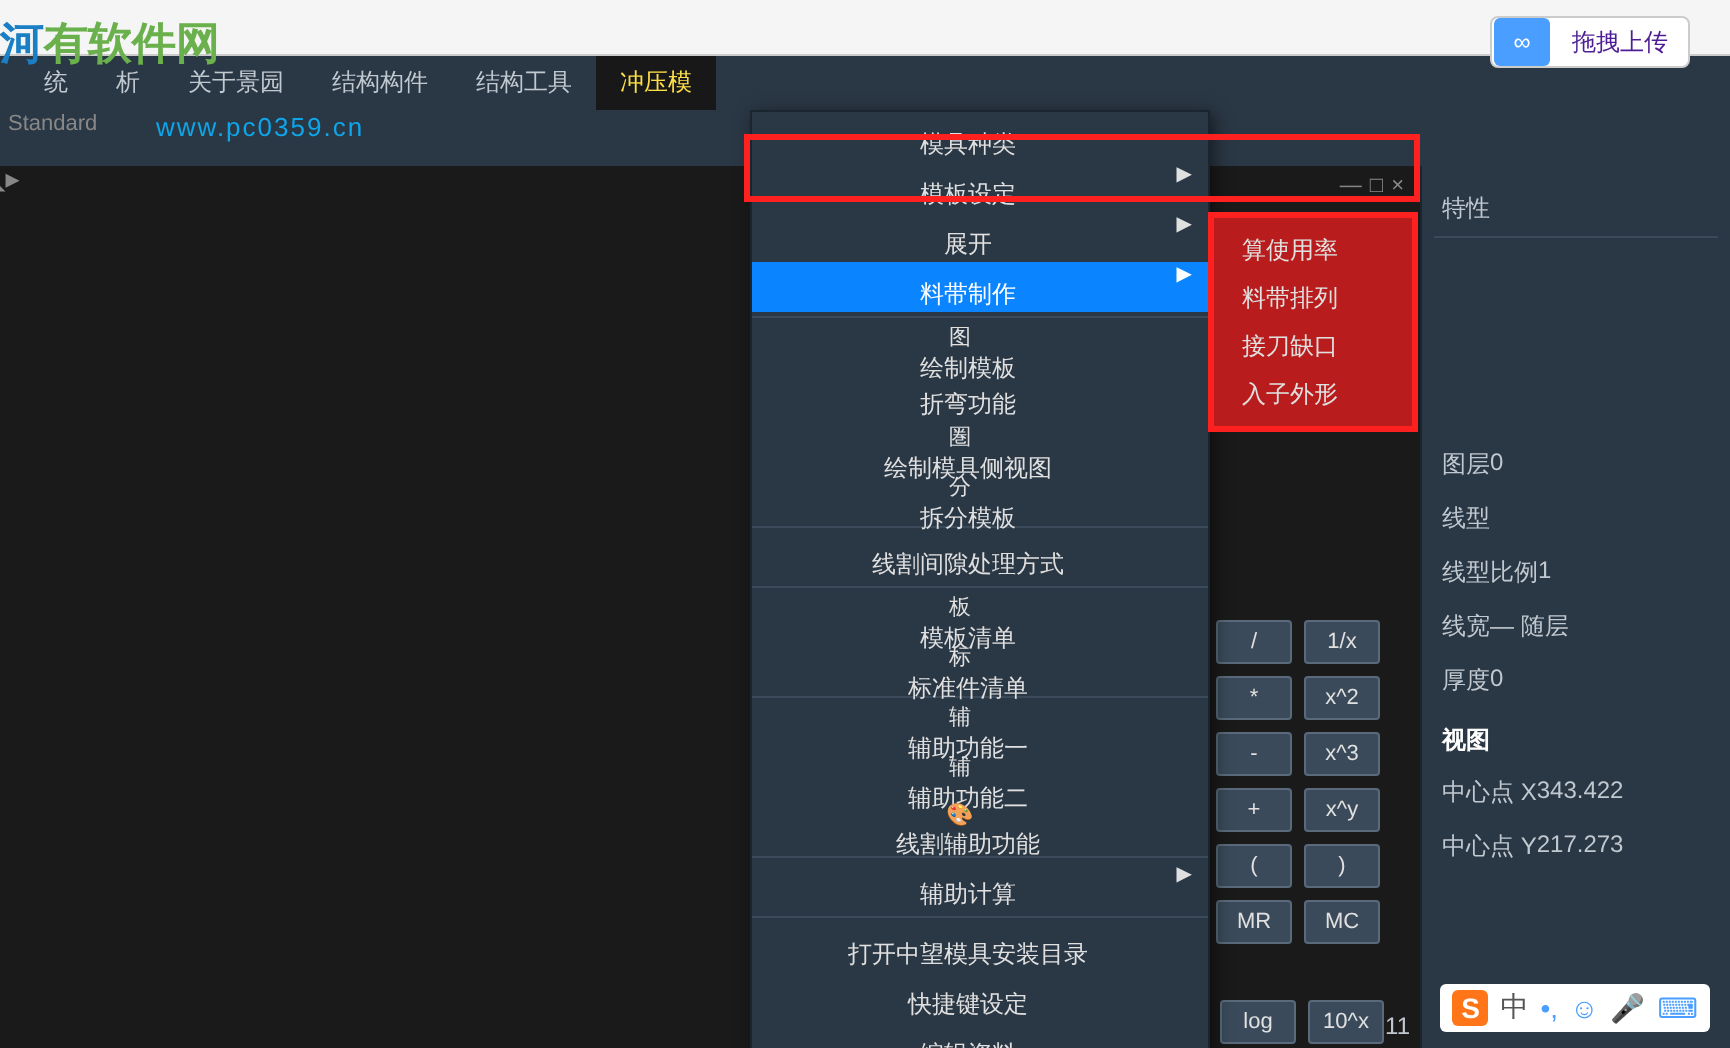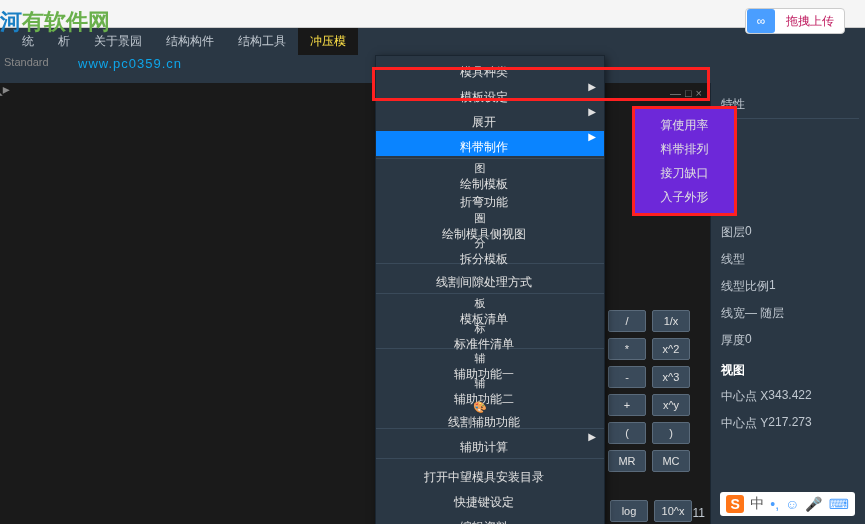--- a/index.html
+++ b/index.html
@@ -6,21 +6,21 @@
 body { width: 865px; height: 524px; background: #2a3744; color: #c0c8d0; font-size: 12px; overflow: hidden; position: relative; }
 
 .titlebar { height: 28px; background: #f5f5f5; display: flex; align-items: center; justify-content: flex-end; padding: 0 8px; border-bottom: 1px solid #ccc; }
 .logo-area { position: absolute; left: 0; top: 0; height: 43px; display: flex; align-items: center; z-index: 5; }
 .logo-text { font-size: 22px; font-weight: bold; color: #1a7fc4; }
 .logo-text .green { color: #6ab04c; }
 .win-btn { width: 36px; height: 24px; display: flex; align-items: center; justify-content: center; color: #333; }
 
 .upload-widget { position: absolute; right: 20px; top: 8px; z-index: 20; display: flex; align-items: center; background: #fff; border: 1px solid #ccc; border-radius: 4px; height: 26px; }
 .upload-icon { width: 28px; height: 24px; background: #4a9eff; border-radius: 3px; display: flex; align-items: center; justify-content: center; color: #fff; margin: 1px; }
-.upload-text { padding: 0 10px; color: #be185d; font-family: Liberation Mono, monospace; }
+.upload-text { padding: 0 10px; color: #4c1d95; font-family: Liberation Mono, monospace; }
 
 .menubar { height: 27px; background: #2a3744; display: flex; align-items: center; padding-left: 10px; position: relative; }
 .menu-item { padding: 0 12px; height: 27px; line-height: 27px; color: #c0c8d0; cursor: pointer; }
 .menu-item.active { background: #181818; color: #fde047; }
 
 .toolbar-row { height: 28px; background: #385068; border-top: 1px solid #1a2530; border-bottom: 1px solid #1a2530; display: flex; align-items: center; padding: 0 4px; gap: 2px; }
 .tool-btn { min-width: 22px; height: 22px; display: flex; align-items: center; justify-content: center; font-size: 11px; color: #e0e0e0; border: 1px solid #1a2530; background: #2a3744; cursor: pointer; }
 .tool-text-btn { min-width: 24px; height: 22px; padding: 0 2px; display: flex; align-items: center; justify-content: center; font-size: 14px; color: #c8d0d8; border: 1px solid #4a5a6a; background: #3a4a5a; }
 .tool-text-btn.orange { color: #e8a040; }
 .tool-sep { width: 6px; }
@@ -38,21 +38,21 @@
 .right-panel .section-title { color: #fff; font-weight: bold; padding: 8px 4px 4px 4px; }
 .color-swatch { width: 10px; height: 10px; background: #fff; display: inline-block; margin-right: 4px; vertical-align: middle; }
 
 .dropdown-menu { position: absolute; top: 55px; left: 375px; width: 230px; background: #2a3744; border: 1px solid #1a2530; z-index: 100; box-shadow: 2px 2px 8px rgba(0,0,0,0.5); }
 .dropdown-item { display: flex; align-items: center; height: 25px; padding: 0 16px 0 4px; color: #e0e0e0; cursor: pointer; position: relative; flex-direction: column; }
 .dropdown-item.highlighted { background: #0a84ff; color: #fff; }
 .dropdown-item .dd-icon { width: 24px; height: 20px; display: flex; align-items: center; justify-content: center; margin-right: 8px; font-size: 11px; }
 .dropdown-item .arrow { position: absolute; right: 8px; font-size: 10px; }
 .dropdown-sep { height: 1px; background: #3a4a5a; margin: 2px 0; }
 
-.submenu { position: absolute; top: 106px; left: 632px; width: 105px; background: #6d28d9; border: 3px solid #ff2020; z-index: 101; padding: 4px 0; text-align: center; }
+.submenu { position: absolute; top: 106px; left: 604px; width: 105px; background: #b91c1c; border: 3px solid #ff2020; z-index: 101; padding: 4px 0; }
 .submenu-item { height: 24px; padding: 0 14px; line-height: 24px; color: #e0e0e0; cursor: pointer; }
 
 .calc-panel { position: absolute; left: 380px; top: 310px; width: 320px; z-index: 50; }
 .calc-row { display: flex; gap: 6px; margin-bottom: 6px; justify-content: flex-end; padding-right: 10px; }
 .calc-btn { width: 38px; height: 22px; border: 1px solid #5a6a7a; background: #3a4a5a; color: #e0e0e0; font-size: 11px; display: flex; align-items: center; justify-content: center; border-radius: 2px; cursor: pointer; }
 .calc-input-row { display: flex; gap: 6px; align-items: center; }
 .calc-input { width: 48px; height: 20px; background: #1a2530; border: 1px solid #4a5a6a; color: #e0e0e0; font-size: 11px; padding: 0 4px; }
 
 .footer-icons { position: absolute; right: 10px; bottom: 8px; display: flex; align-items: center; gap: 6px; background: #fff; padding: 3px 6px; border-radius: 3px; }
 .footer-icons span { font-size: 14px; }

